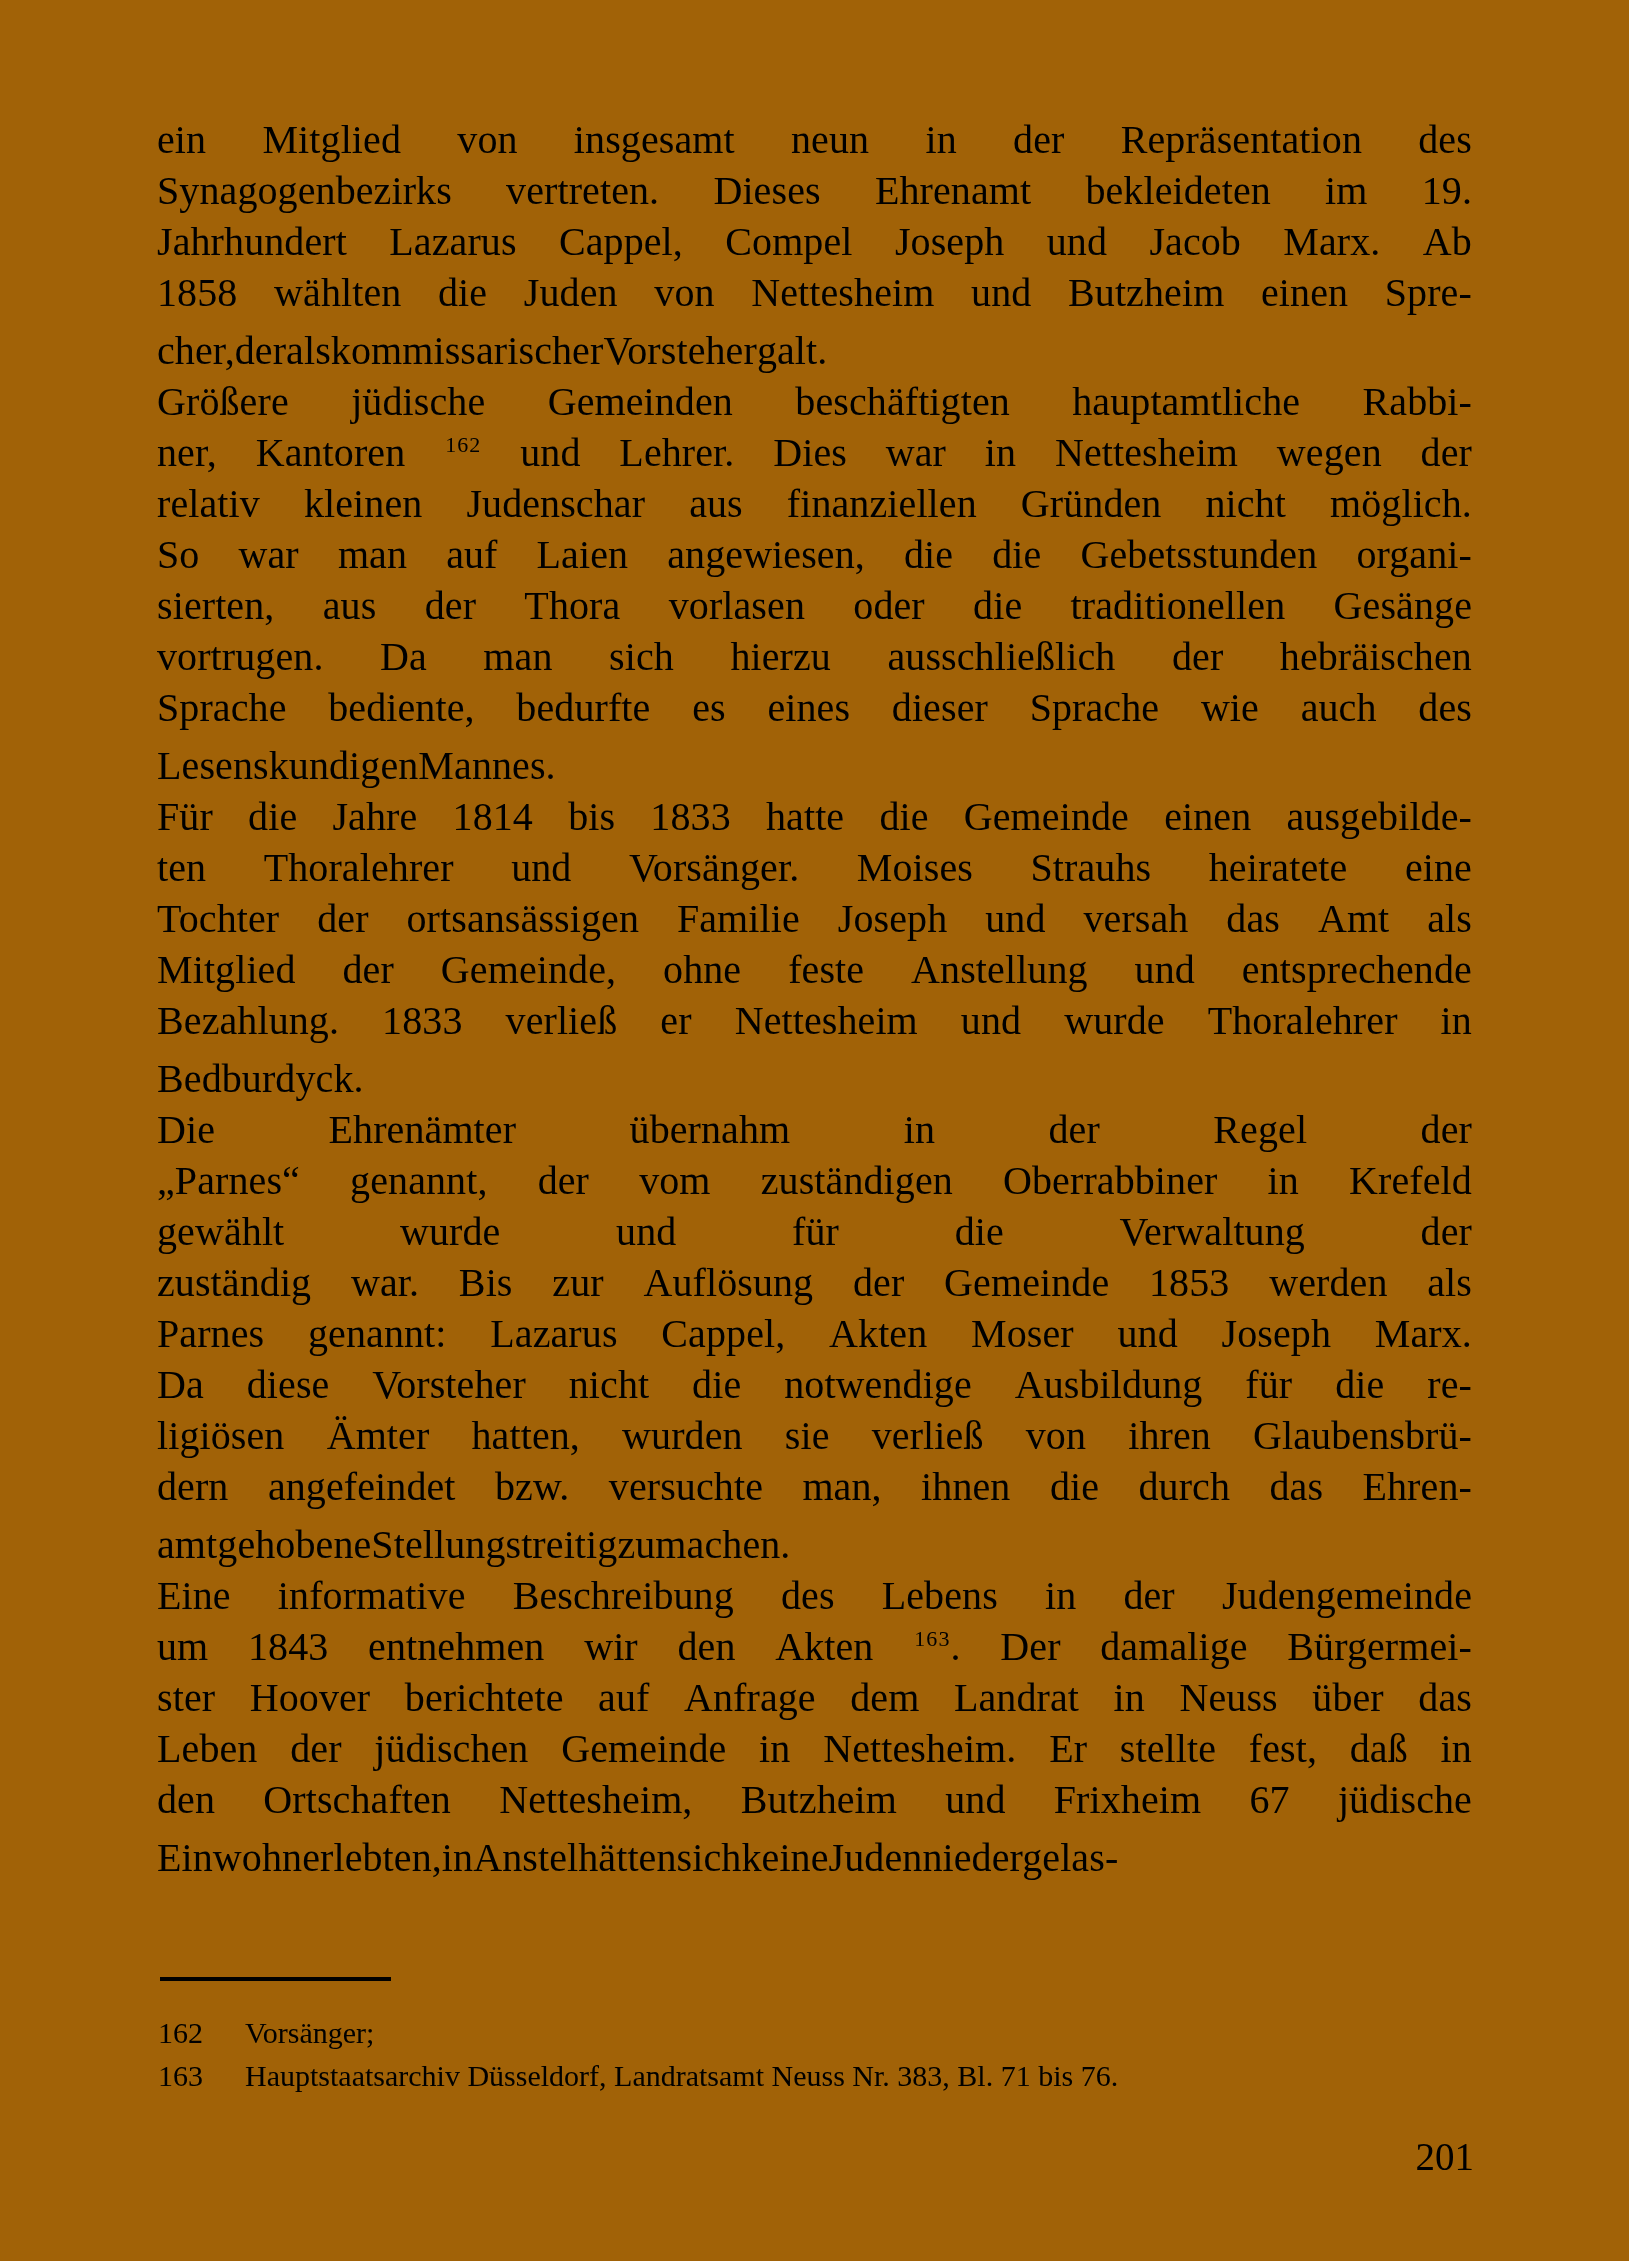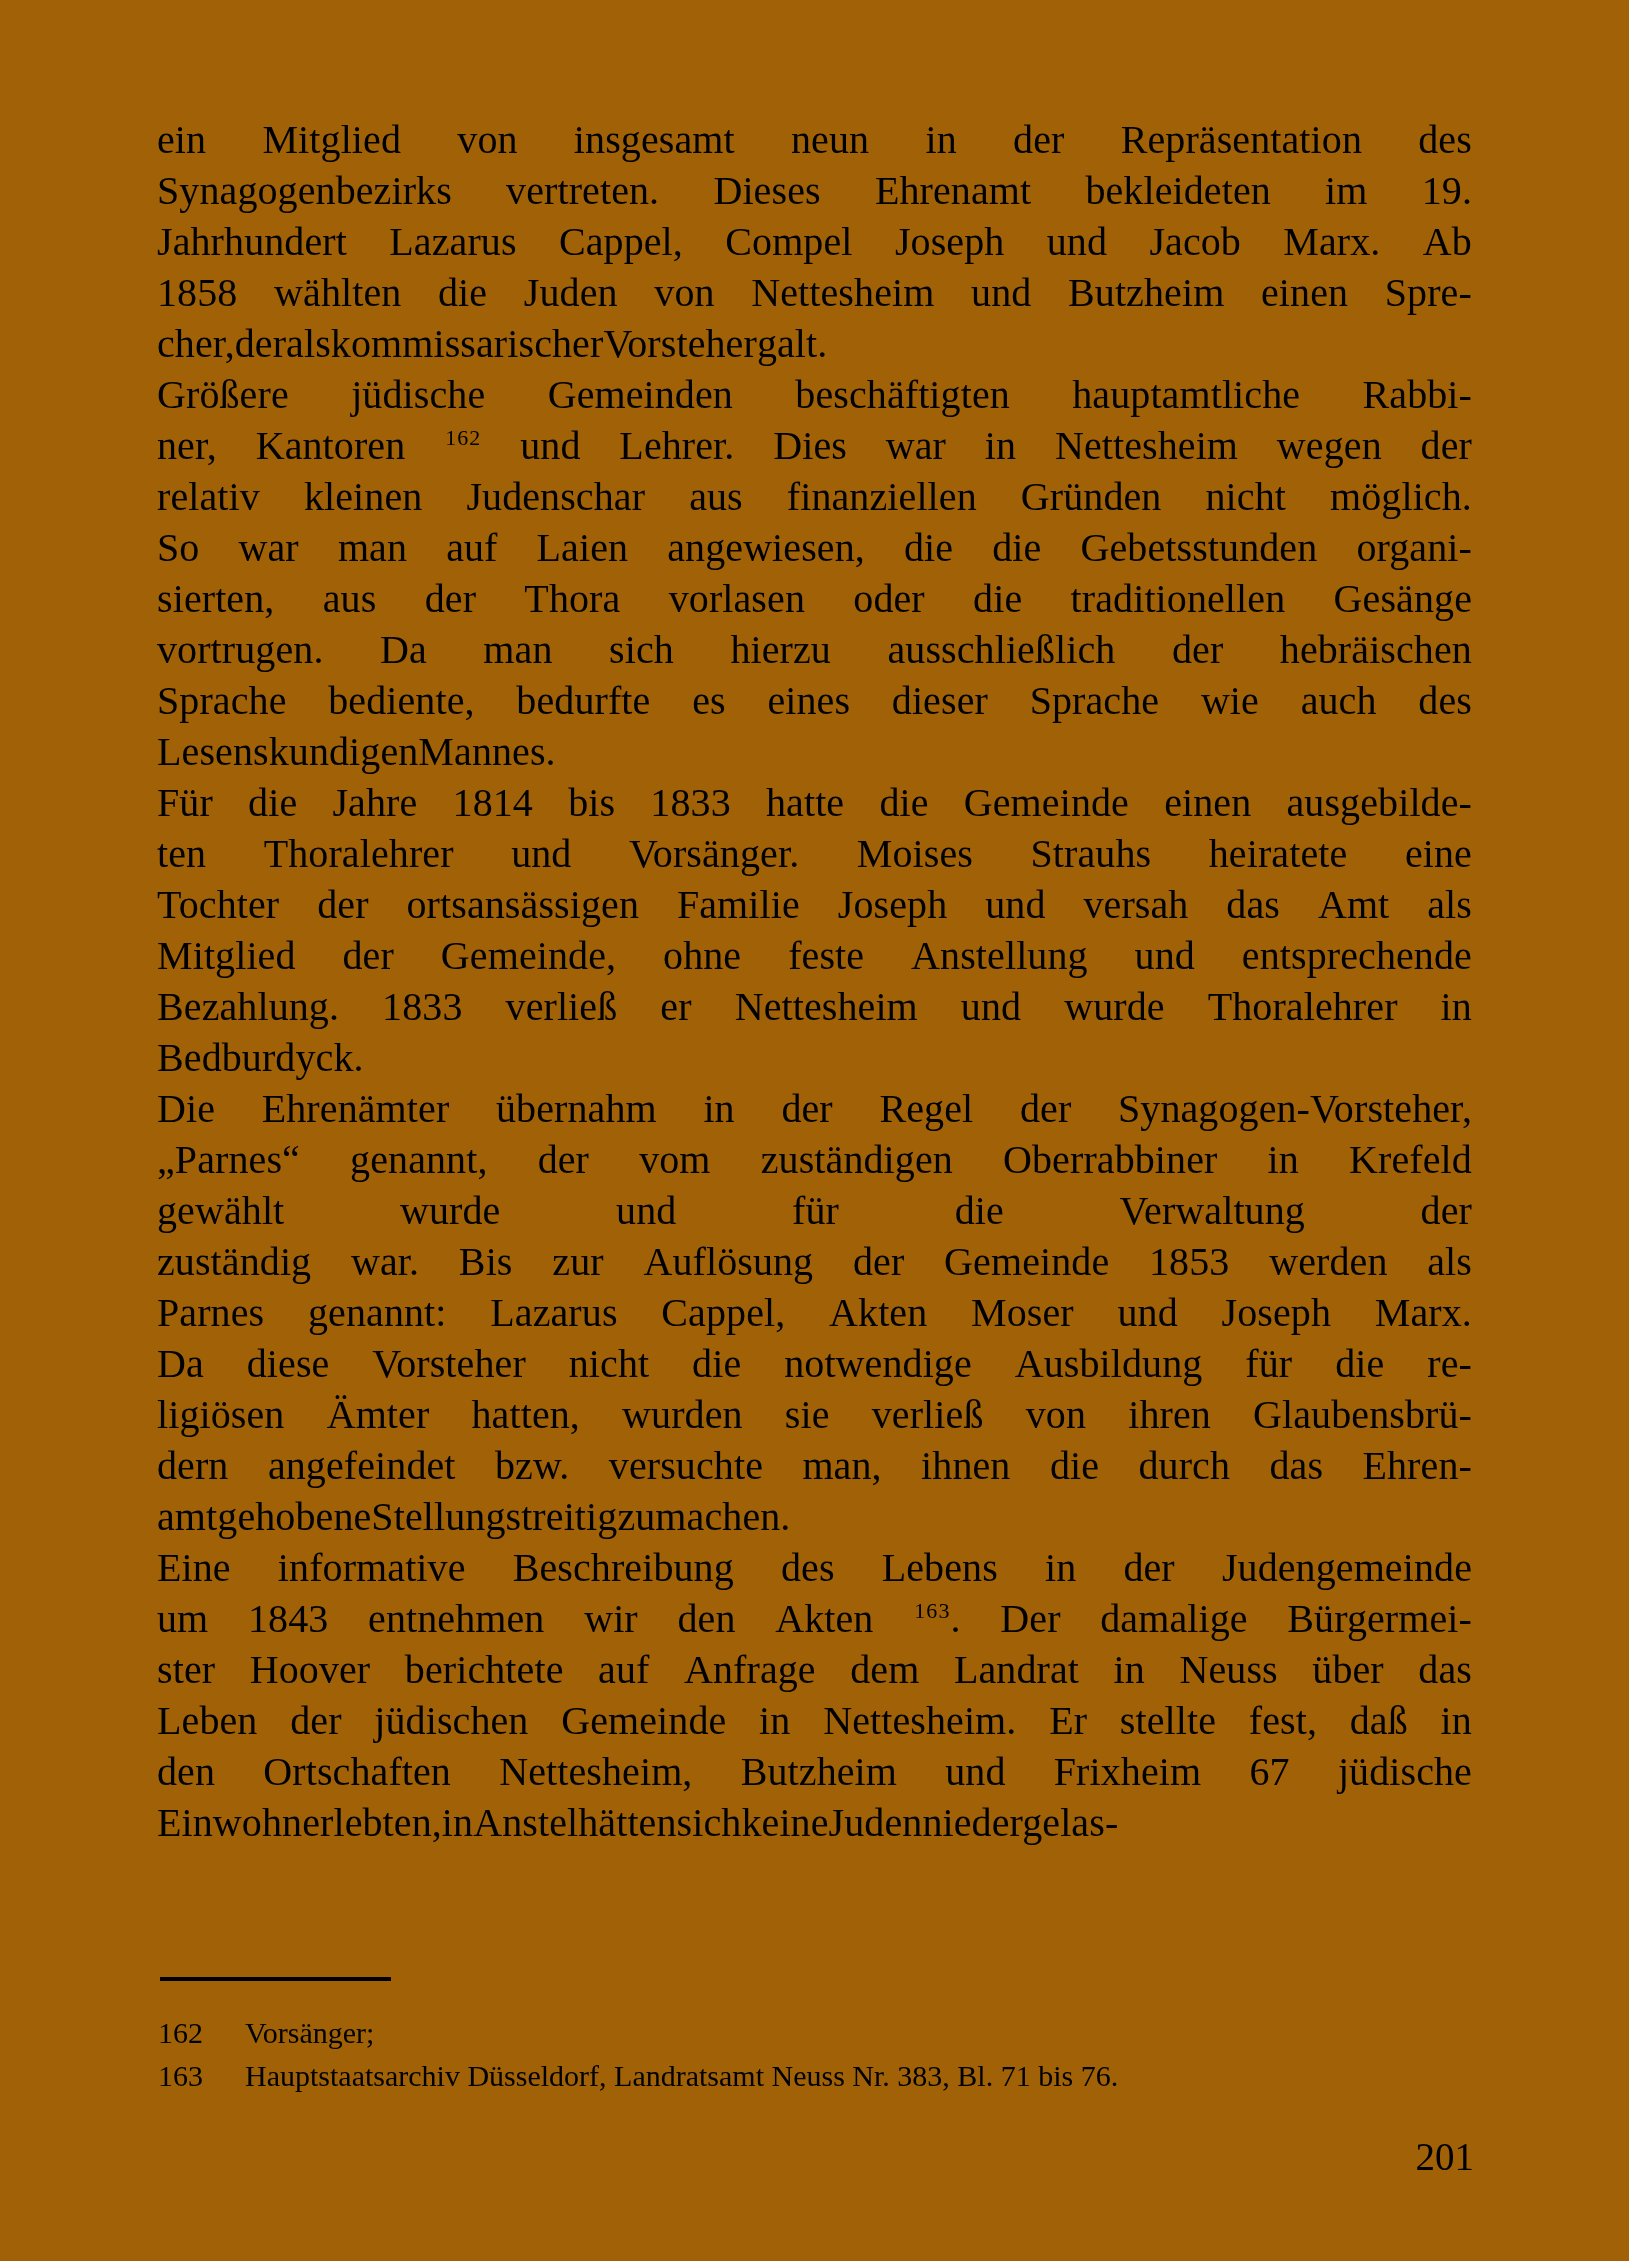--- a/index.html
+++ b/index.html
@@ -47,20 +47,21 @@
   .ln {
     display: flex;
     justify-content: space-between;
     white-space: nowrap;
     height: 51px;
     align-items: baseline;
   }
   .ln.last {
     display: block;
     white-space: nowrap;
+    margin-top: 7px;
   }
   .ln > span.w {
     display: inline-block;
   }
 
   sup.fn {
     font-size: 0.55em;
     vertical-align: super;
     line-height: 0;
     letter-spacing: 1.1px;
@@ -301,21 +302,20 @@
       </div>
       <div class="para">
         <div class="ln">
           <span class="w">Die</span>
           <span class="w">Ehrenämter</span>
           <span class="w">übernahm</span>
           <span class="w">in</span>
           <span class="w">der</span>
           <span class="w">Regel</span>
           <span class="w">der</span>
-          <span class="w">Synagogen-Vorsteher,</span>
         </div>
         <div class="ln">
           <span class="w">„Parnes“</span>
           <span class="w">genannt,</span>
           <span class="w">der</span>
           <span class="w">vom</span>
           <span class="w">zuständigen</span>
           <span class="w">Oberrabbiner</span>
           <span class="w">in</span>
           <span class="w">Krefeld</span>

